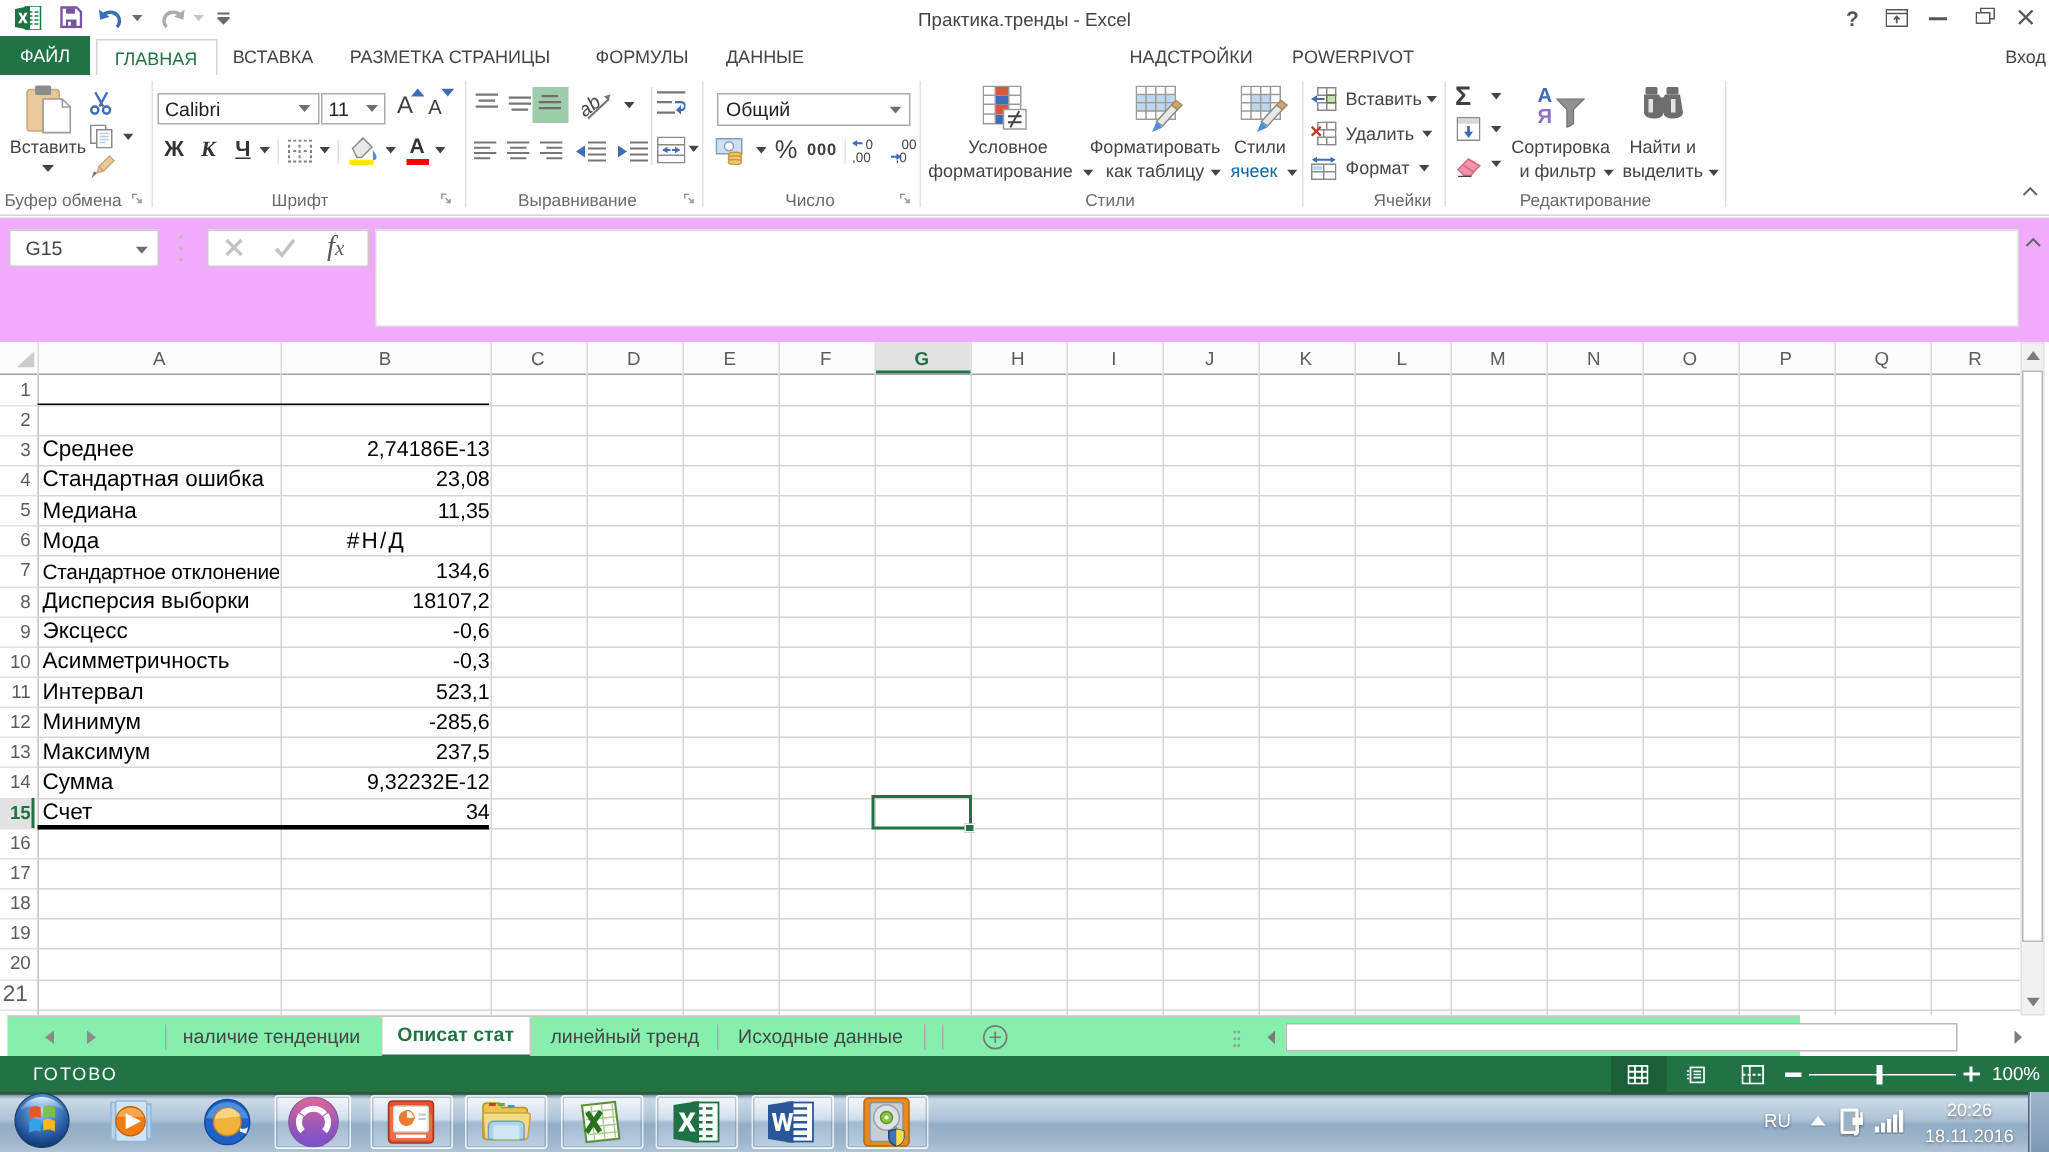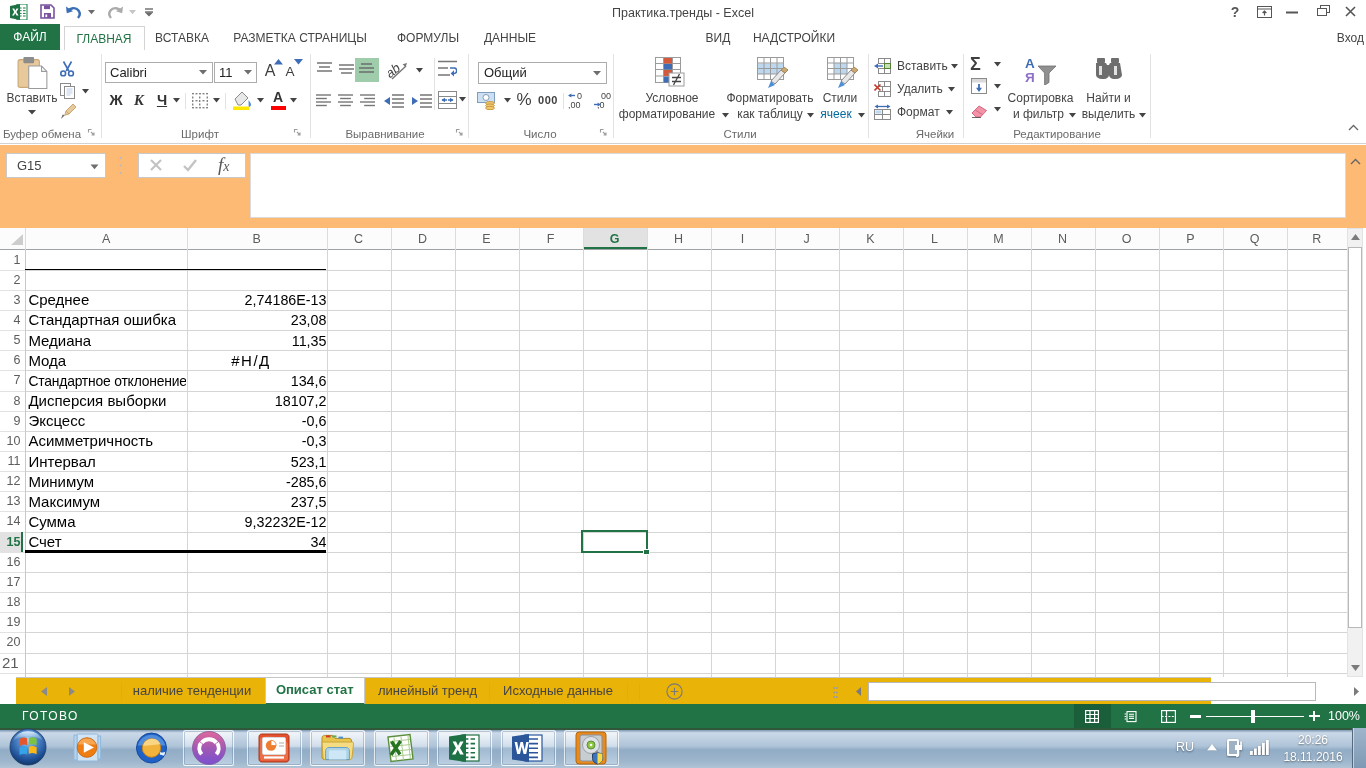--- a/index.html
+++ b/index.html
@@ -63,22 +63,22 @@
       <path d="M1 1l9 9M10 1l-9 9" stroke="#565656" stroke-width="1.6"></path>
     </svg>
 </div>
 <div class="a" style="left:0;top:26px;width:1366px;height:24px;background:#fff">
 <div class="a ct" style="left:0;top:-2px;width:60px;height:26px;background:#217346;color:#fff;font-size:12px;line-height:26px">ФАЙЛ</div>
 <div class="a ct" style="left:63.5px;top:0;width:81px;height:25px;background:#fff;border:1px solid #D4D4D4;border-bottom:none;color:#217346;font-size:12px;line-height:24px">ГЛАВНАЯ</div>
 <div class="a ct" style="left:92px;top:0;width:180px;height:24px;color:#444;font-size:12px;line-height:25px">ВСТАВКА</div>
 <div class="a ct" style="left:210px;top:0;width:180px;height:24px;color:#444;font-size:12px;line-height:25px">РАЗМЕТКА СТРАНИЦЫ</div>
 <div class="a ct" style="left:338px;top:0;width:180px;height:24px;color:#444;font-size:12px;line-height:25px">ФОРМУЛЫ</div>
 <div class="a ct" style="left:420px;top:0;width:180px;height:24px;color:#444;font-size:12px;line-height:25px">ДАННЫЕ</div>
-<div class="a ct" style="left:628px;top:0;width:180px;height:24px;color:#444;font-size:12px;line-height:25px">ВИД</div>
 <div class="a ct" style="left:704px;top:0;width:180px;height:24px;color:#444;font-size:12px;line-height:25px">НАДСТРОЙКИ</div>
+<div class="a ct" style="left:812px;top:0;width:180px;height:24px;color:#444;font-size:12px;line-height:25px">POWERPIVOT</div>
 <div class="a" style="left:1300px;top:5px;width:64px;height:14px;color:#444;font-size:12px;text-align:right;line-height:14px">Вход</div>
 </div>
 <div class="a" style="left:0;top:50px;width:1366px;height:94px;background:#fff;border-bottom:1px solid #D2D2D2">
 <div class="a" style="left:100.5px;top:4px;width:1px;height:84px;background:#E2E2E2"></div>
 <div class="a" style="left:310px;top:4px;width:1px;height:84px;background:#E2E2E2"></div>
 <div class="a" style="left:468px;top:4px;width:1px;height:84px;background:#E2E2E2"></div>
 <div class="a" style="left:612.5px;top:4px;width:1px;height:84px;background:#E2E2E2"></div>
 <div class="a" style="left:868px;top:4px;width:1px;height:84px;background:#E2E2E2"></div>
 <div class="a" style="left:963px;top:4px;width:1px;height:84px;background:#E2E2E2"></div>
 <div class="a" style="left:1150px;top:4px;width:1px;height:84px;background:#E2E2E2"></div>
@@ -437,21 +437,21 @@
       </g>
       <rect x="5" y="9" width="3" height="9" fill="#fff" opacity="0.8"></rect>
       <rect x="20" y="9" width="3" height="9" fill="#fff" opacity="0.8"></rect>
     </svg>
 <div class="a ct" style="left:1055px;top:42px;width:107px;height:13px;color:#444;font-size:12px;line-height:13px">Найти и</div>
 <div class="a ct" style="left:1055px;top:58px;width:107px;height:13px;color:#444;font-size:12px;line-height:13px">выделить</div>
 <svg class="a" style="left:1139px;top:63px" width="7" height="5" viewBox="0 0 7 5">
       <path d="M0 0h7L3.5 4.4z" fill="#444"></path>
     </svg>
 </div>
-<div class="a" style="left:0;top:145px;width:1366px;height:83px;background:#fdba74">
+<div class="a" style="left:0;top:145px;width:1366px;height:83px;background:#f0abfc">
 <div class="a" style="left:6px;top:8px;width:100px;height:25px;background:#fff;border:1px solid #C9C9C9"></div>
 <div class="a" style="left:17px;top:13px;width:50px;height:16px;font-size:13px;color:#444;line-height:16px">G15</div>
 <svg class="a" style="left:90px;top:19px" width="9" height="6" viewBox="0 0 9 6">
       <path d="M0.5 0.5h8L4.5 5.2z" fill="#6E6E6E"></path>
     </svg>
 <svg class="a" style="left:119px;top:11px" width="3" height="19" viewBox="0 0 3 19">
       <g fill="#B9B9B9">
         <circle cx="1.5" cy="2" r="1.1"></circle>
         <circle cx="1.5" cy="9.5" r="1.1"></circle>
         <circle cx="1.5" cy="17" r="1.1"></circle>
@@ -633,21 +633,21 @@
 <div class="a" style="left:1347px;top:228px;width:19px;height:449px;background:#fff">
 <div class="a" style="left:0;top:0;width:16px;height:449px;background:#F1F1F1;border:1px solid #E3E3E3"></div>
 <svg class="a" style="left:4px;top:6px" width="9" height="6" viewBox="0 0 9 6">
       <path d="M4.5 0 9 6H0z" fill="#7B7B7B"></path>
     </svg>
 <div class="a" style="left:1px;top:19px;width:14px;height:381px;background:#fff;border:1px solid #B8B8B8"></div>
 <svg class="a" style="left:4px;top:437px" width="9" height="6" viewBox="0 0 9 6">
       <path d="M4.5 6 9 0H0z" fill="#7B7B7B"></path>
     </svg>
 </div>
-<div class="a" style="left:16px;top:677px;width:1195px;height:27px;background:#eab308;border-top:1px solid #C6C6C6">
+<div class="a" style="left:5px;top:677px;width:1195px;height:27px;background:#86efac;border-top:1px solid #C6C6C6">
 <svg class="a" style="left:25px;top:9px" width="7" height="9" viewBox="0 0 7 9">
       <path d="M6 0v9L0 4.5z" fill="#8A8A8A"></path>
     </svg>
 <svg class="a" style="left:52px;top:9px" width="7" height="9" viewBox="0 0 7 9">
       <path d="M1 0v9l6-4.5z" fill="#8A8A8A"></path>
     </svg>
 <div class="a" style="left:105px;top:5px;width:1px;height:17px;background:#ABABAB"></div>
 <div class="a" style="left:473px;top:5px;width:1px;height:17px;background:#ABABAB"></div>
 <div class="a" style="left:610.5px;top:5px;width:1px;height:17px;background:#ABABAB"></div>
 <div class="a" style="left:622.5px;top:5px;width:1px;height:17px;background:#ABABAB"></div>

